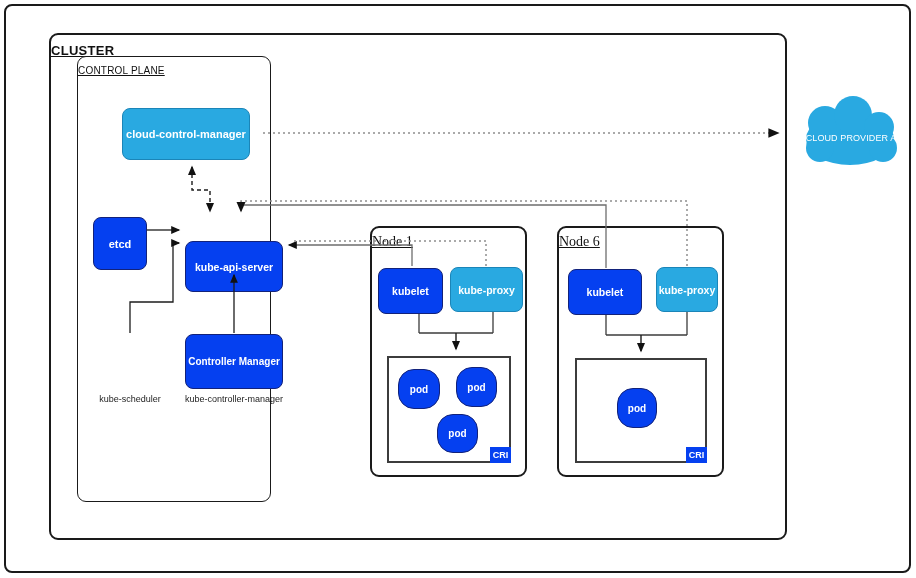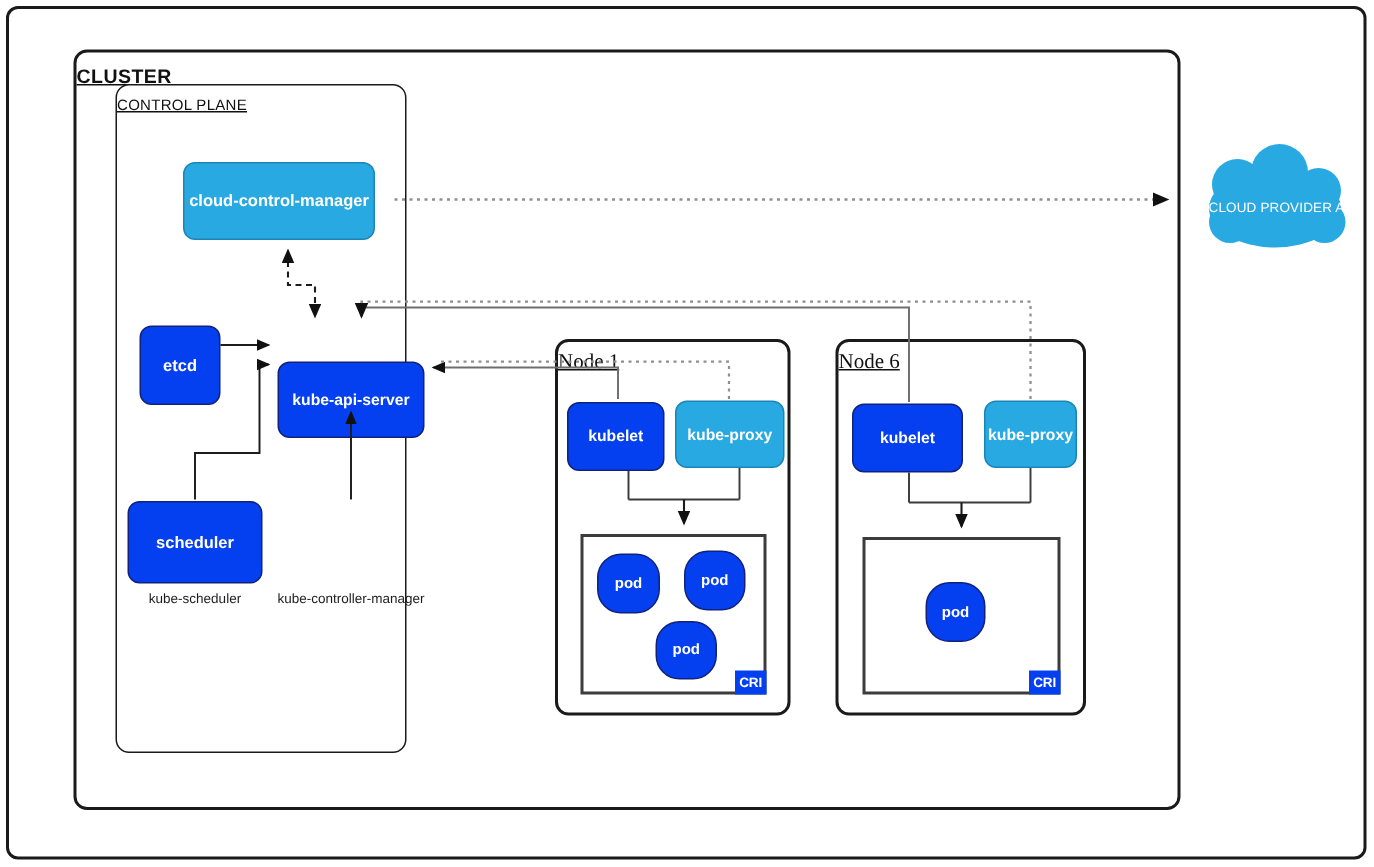--- a/index.html
+++ b/index.html
@@ -67,21 +67,21 @@
     <div class="frame-title t-cluster">CLUSTER</div>
   </div>
 
   <div class="abs frame thin" style="left:77px;top:56px;width:194px;height:446px;">
     <div class="frame-title t-cp">CONTROL PLANE</div>
   </div>
 
   <div class="abs box light" style="left:122px;top:108px;width:128px;height:52px;">cloud-control-manager</div>
   <div class="abs box dark" style="left:93px;top:217px;width:54px;height:53px;text-align:center;">etcd</div>
   <div class="abs box dark fs105" style="left:185px;top:208px;width:98px;height:51px;margin-top:33px;">kube-api-server</div>
-  <div class="abs box dark" style="left:85px;top:334px;width:90px;height:55px;">scheduler</div>
+  <div class="abs box dark fs10" style="left:185px;top:334px;width:98px;height:55px;">Controller Manager</div>
   <div class="abs sublabel" style="left:65px;top:394px;width:130px;">kube-scheduler</div>
   <div class="abs sublabel" style="left:170px;top:394px;width:128px;">kube-controller-manager</div>
 
   <div class="abs frame" style="left:370px;top:226px;width:157px;height:251px;">
     <div class="frame-title t-node">Node 1</div>
   </div>
   <div class="abs box dark fs105" style="left:378px;top:268px;width:65px;height:46px;">kubelet</div>
   <div class="abs box light fs105" style="left:450px;top:267px;width:73px;height:45px;">kube-proxy</div>
   <div class="abs cri-box" style="left:387px;top:356px;width:124px;height:107px;"></div>
   <div class="abs box dark pod" style="left:398px;top:369px;width:42px;height:40px;">pod</div>

